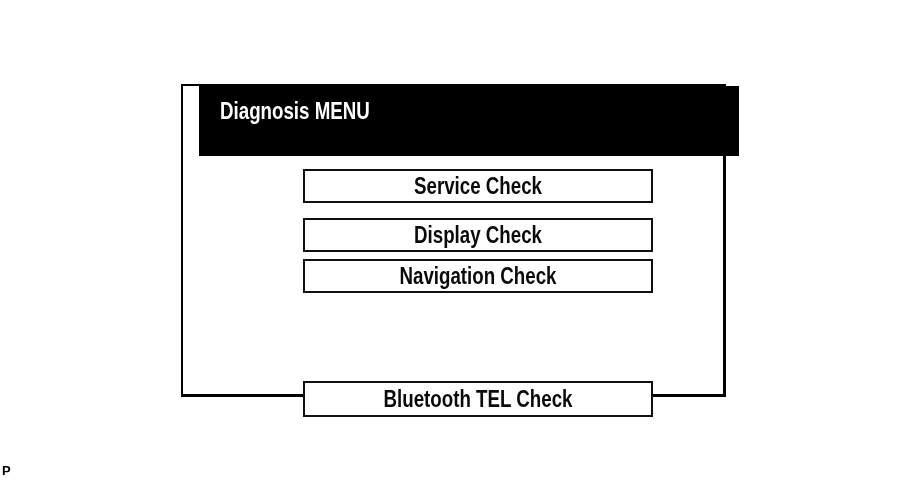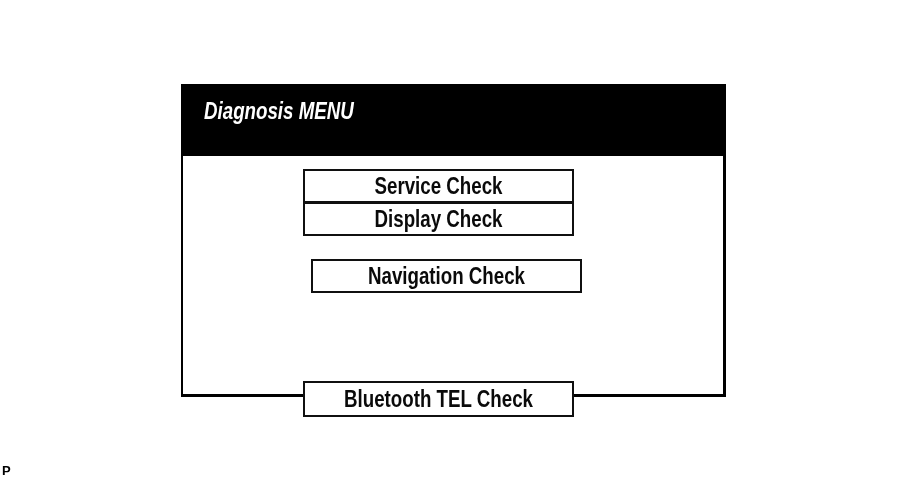--- a/index.html
+++ b/index.html
@@ -18,42 +18,41 @@
     top: 84px;
     width: 545px;
     height: 313px;
     background: #ffffff;
     border: 2px solid #000000;
     border-right-width: 3px;
     border-bottom-width: 3px;
   }
   .titlebar {
     position: absolute;
-    left: 0;
+    left: 16px;
     top: 0;
     width: 100%;
     height: 70px;
     background: #000000;
     padding: 13px 0 0 21px;
-    font-style: italic;
   }
   .titlebar .title {
     display: inline-block;
     color: #ffffff;
     font-weight: bold;
     font-size: 24px;
     line-height: 24px;
     white-space: nowrap;
     transform: scaleX(0.78);
     transform-origin: left center;
   }
   .menu-btn {
     position: absolute;
     left: 120px;
-    width: 271px;
+    width: 350px;
     height: 34px;
     background: #ffffff;
     border: 2px solid #101010;
     display: flex;
     align-items: center;
     justify-content: center;
     cursor: pointer;
   }
   .menu-btn .btn-label {
     display: block;
@@ -61,22 +60,22 @@
     text-align: center;
     color: #0a0a0a;
     font-weight: bold;
     font-size: 24px;
     line-height: 24px;
     white-space: nowrap;
     transform: scaleX(0.78);
     transform-origin: center center;
   }
   .btn-service    { top: 83px; }
-  .btn-display    { top: 116px; }
-  .btn-navigation { top: 173px; margin-left: 8px; }
+  .btn-display    { top: 132px; }
+  .btn-navigation { top: 173px; }
   .btn-bluetooth  { top: 265px; height: 36px; margin-top: 30px; }
   .corner-text {
     position: absolute;
     left: 2px;
     top: 464px;
     color: #000000;
     font-weight: bold;
     font-size: 13px;
     line-height: 13px;
   }

